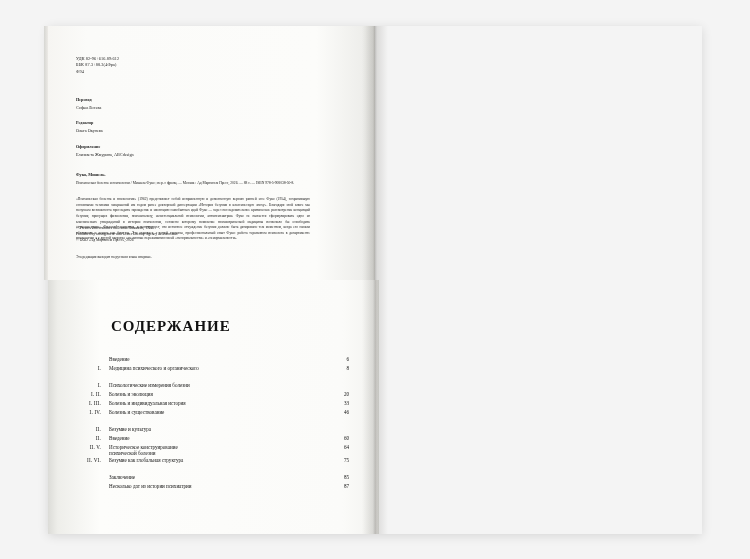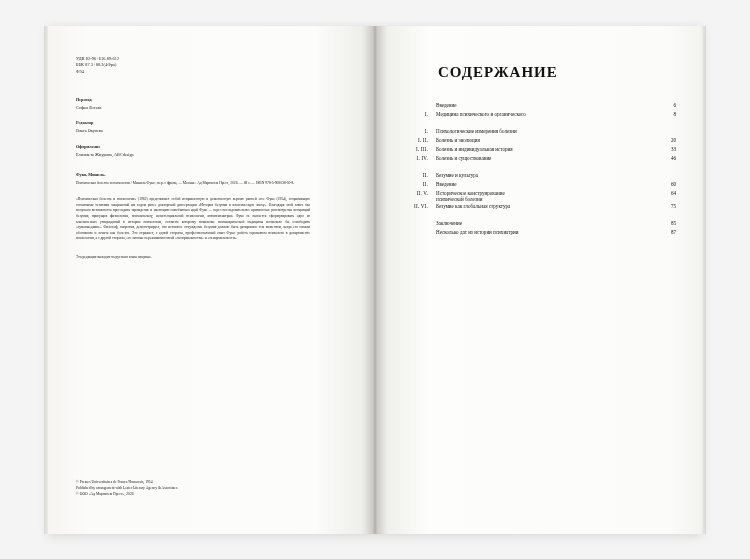--- a/index.html
+++ b/index.html
@@ -22,20 +22,21 @@
   }
   
   .book {
     position: absolute;
     left: 48px;
     top: 26px;
     width: 654px;
     height: 508px;
     display: flex;
     box-shadow: 0 2px 10px rgba(0,0,0,0.12);
+    flex-direction: column;
   }
   .leaf {
     position: relative;
     width: 327px;
     height: 508px;
     background: #fbfbf9;
     box-sizing: border-box;
   }
   .leaf.left {
     background: linear-gradient(to right, #f6f5f2 0%, #fbfbf9 12%, #fcfcfa 82%, #ededea 97%, #dededa 100%);

